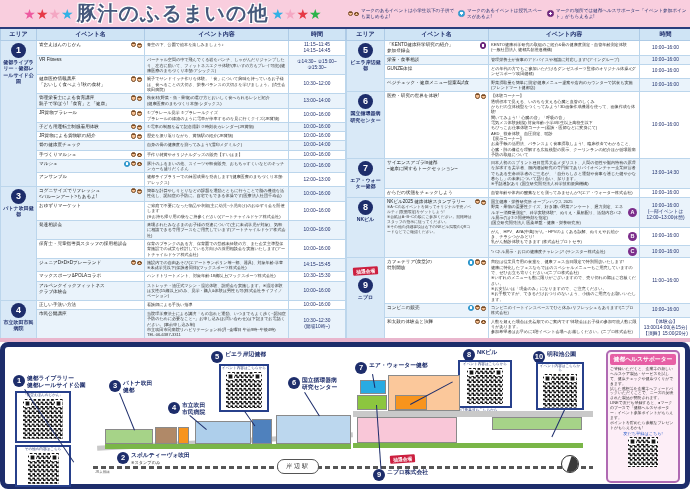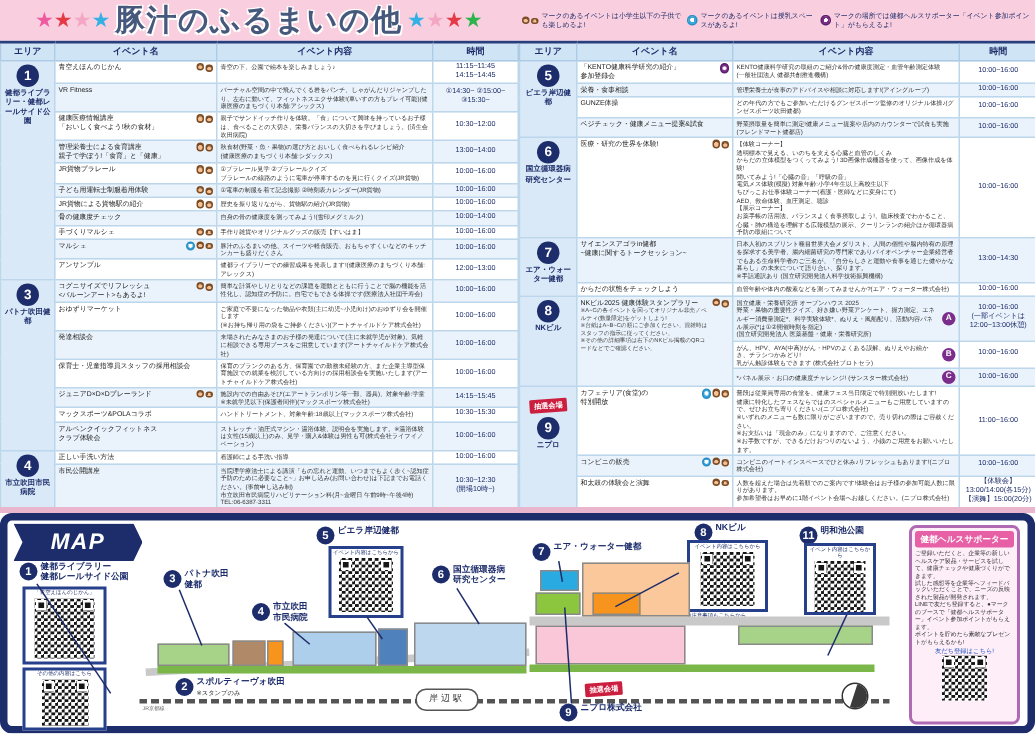--- a/index.html
+++ b/index.html
@@ -670,21 +670,20 @@
             <td></td>
             <td class="time-cell">10:00~16:00</td>
           </tr>
         </tbody>
     </table>
   </div>
 
   <div class="pink-bar"></div>
 
   <div class="map-sec">
-    <div class="map-ribbon">MAP</div>
 
     <div class="pt" style="left:8px;top:28px;">
       <span class="pt-num">1</span>
       <span class="pt-label">健都ライブラリー<br>健都レールサイド公園</span>
     </div>
     <div class="qr-box" style="left:10px;top:44px;width:56px;height:52px;">
       <div class="qr-cap">「青空えほんのじかん」</div>
       <div class="qr" style="width:40px;height:40px;margin:1px auto;"></div>
     </div>
     <div class="qr-box" style="left:10px;top:98px;width:56px;height:42px;">
@@ -719,21 +718,21 @@
     <div class="pt" style="left:458px;top:2px;">
       <span class="pt-num">8</span>
       <span class="pt-label">NKビル</span>
     </div>
     <div class="qr-box" style="left:453px;top:13px;width:54px;height:48px;">
       <div class="qr-cap">イベント内容はこちらから</div>
       <div class="qr" style="width:36px;height:36px;margin:1px auto;"></div>
     </div>
     <div class="qr-cap" style="position:absolute;left:453px;top:62px;width:56px;">※注意事項もこちらから</div>
     <div class="pt" style="left:528px;top:4px;">
-      <span class="pt-num">11</span>
+      <span class="pt-num">10</span>
       <span class="pt-label">明和池公園</span>
     </div>
     <div class="qr-box" style="left:531px;top:15px;width:48px;height:48px;">
       <div class="qr-cap">イベント内容はこちらから</div>
       <div class="qr" style="width:34px;height:34px;margin:1px auto;"></div>
     </div>
 
     <div class="road" style="left:92px;top:92px;width:256px;height:5px;transform:rotate(-3deg);"></div>
     <div class="blk" style="left:100px;top:82px;width:48px;height:15px;background:#a6d388;"></div>
     <div class="blk" style="left:150px;top:80px;width:22px;height:17px;background:#b08968;"></div>

